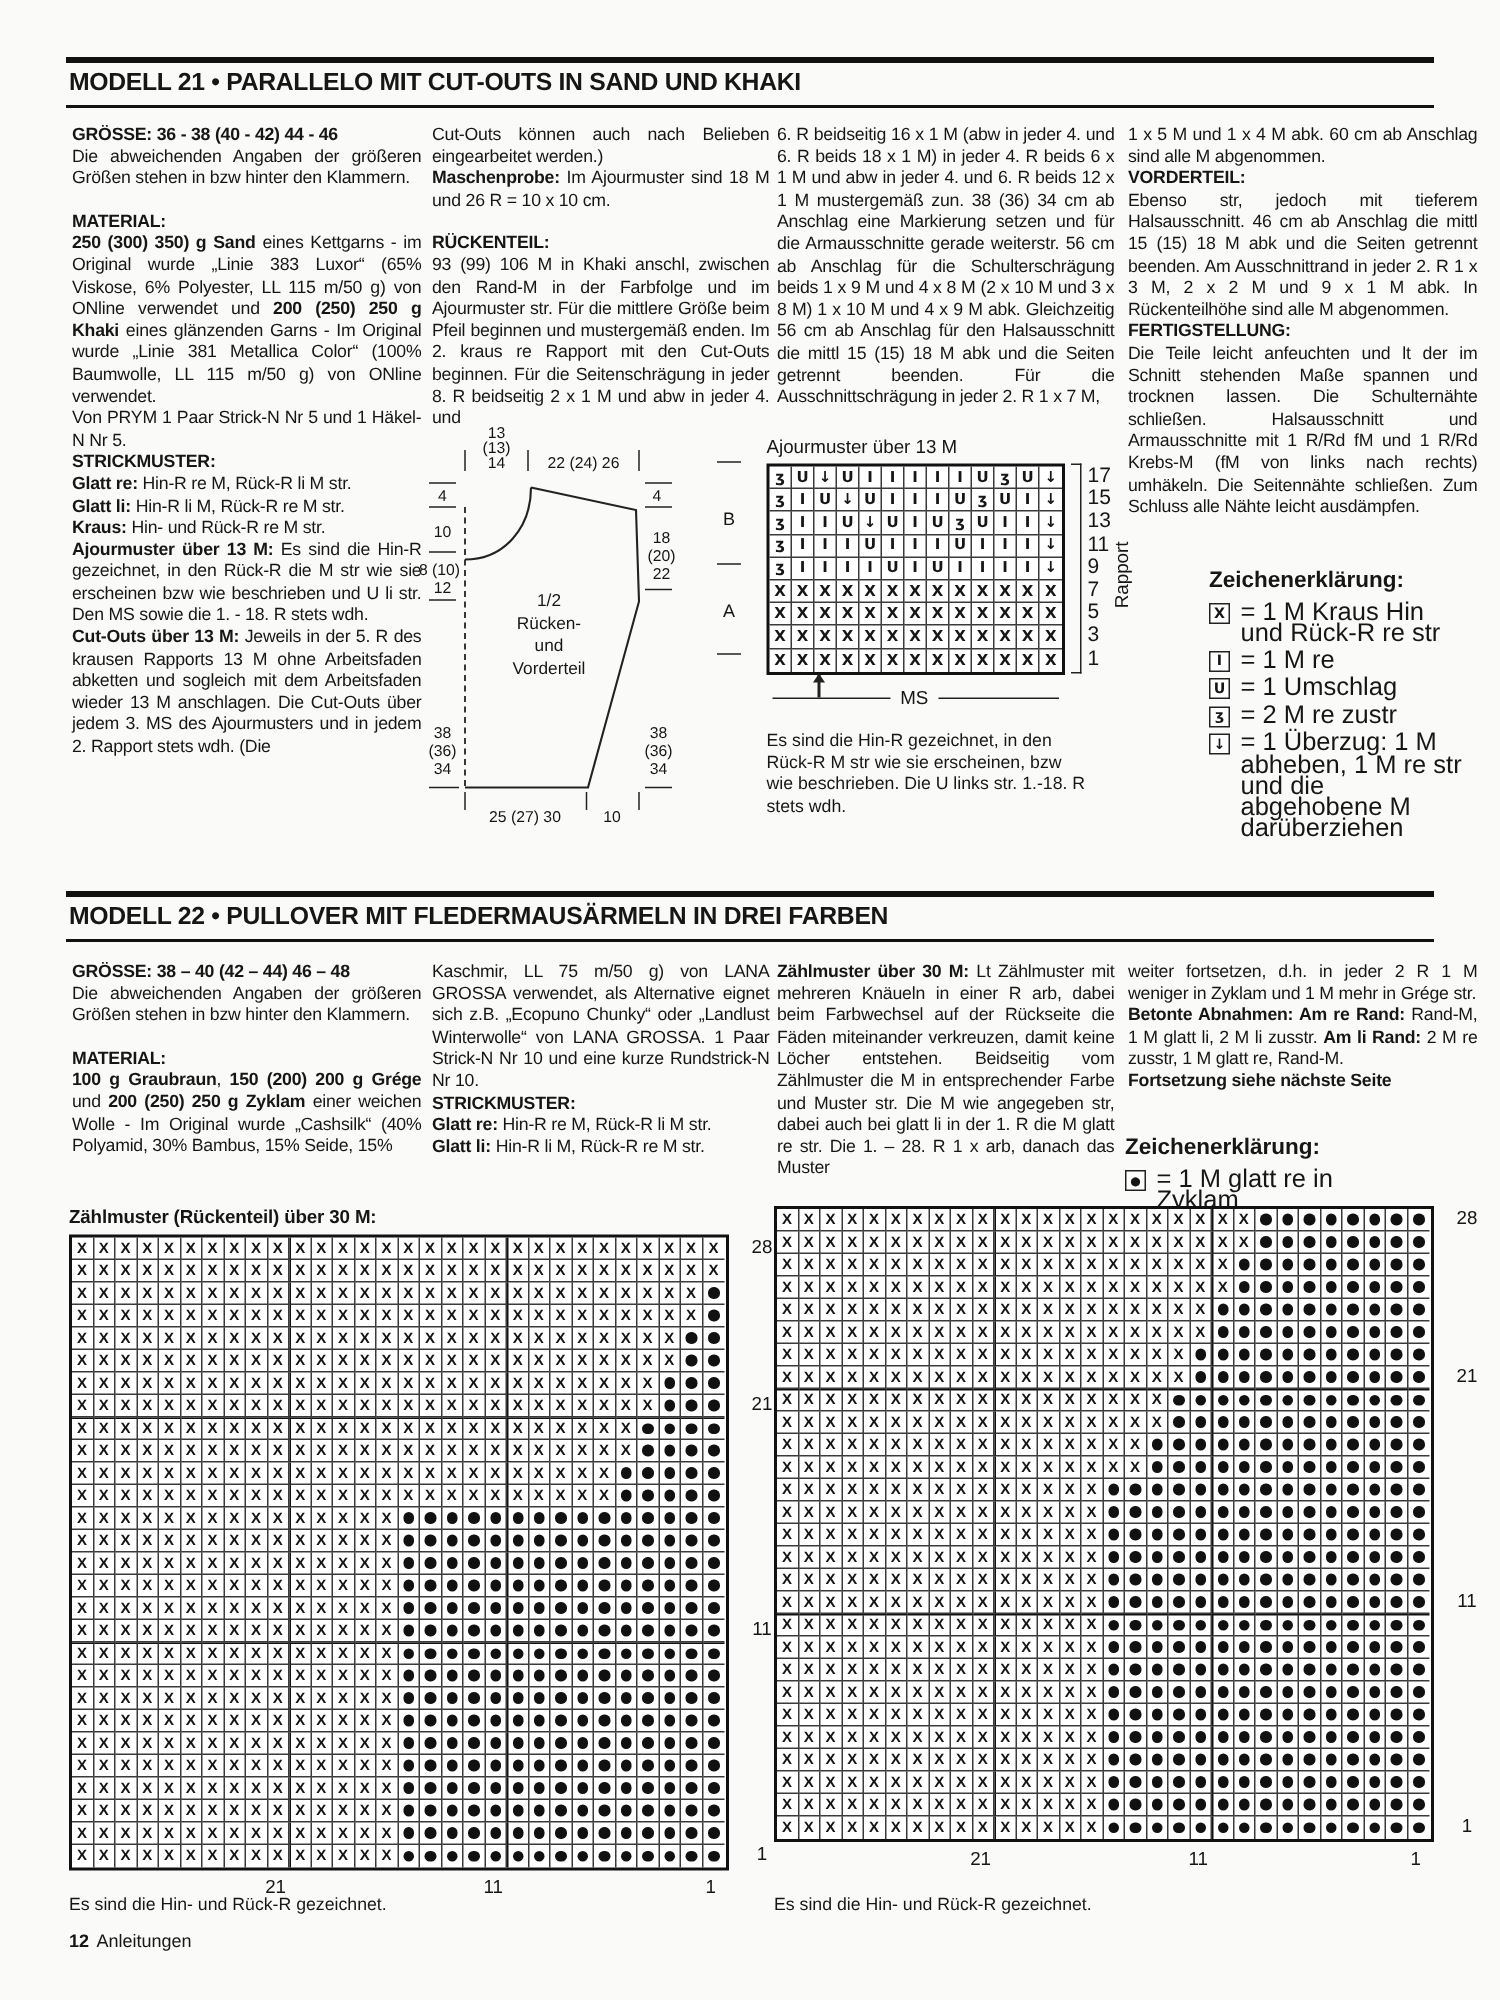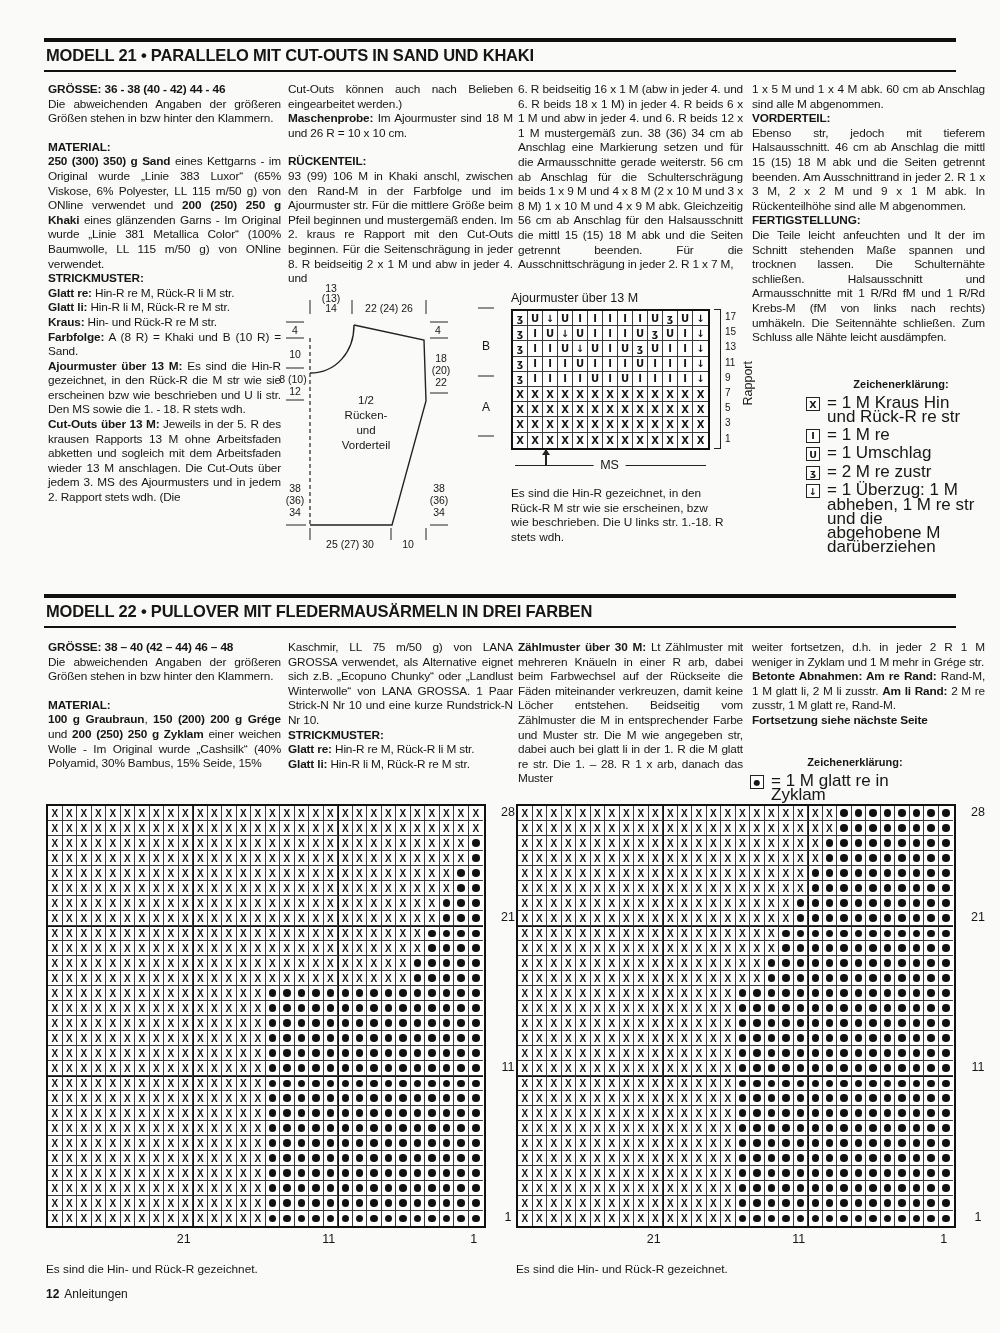--- a/index.html
+++ b/index.html
@@ -11,37 +11,37 @@
   .sec-head { border-top:4.5px solid #111; border-bottom:2.5px solid #111; padding:4px 2px 5px; }
   .sec-title { font-size:16.5px; font-weight:700; letter-spacing:-0.2px; }
 
   
   .colblock { font-size:11.8px; line-height:14.6px; letter-spacing:-0.15px; }
   .colblock p { text-align:justify; }
   .colblock p.gap { margin-top:14px; }
   b { font-weight:700; }
 
   
-  .legend-title { font-weight:700; font-size:11px; margin-bottom:6px;text-align:center; }
+  .legend-title { font-weight:700; font-size:15px; margin-bottom:6px; }
   .lrow { display:flex; gap:7px; margin-bottom:3.5px; align-items:flex-start; }
   .lbox { width:14px; height:14px; border:1.5px solid #222; display:flex; align-items:center; justify-content:center;
           font-size:9.5px; font-weight:700; flex:0 0 auto; margin-top:1px; background:#fff;
           font-family:"DejaVu Sans", sans-serif; }
   .ltext { font-size:17px; line-height:14.2px; width:150px; }
 
   
   .aj-title { font-weight:400; font-size:12.5px; margin-bottom:4px; }
   .aj-body { display:flex; align-items:flex-start; position:relative; }
   .aj-grid { display:grid; grid-template-columns:repeat(13,15px); grid-auto-rows:15.2px; border:2px solid #111; background:#fff; }
   .aj-cell { border-right:1px solid #3a3a3a; border-bottom:1px solid #3a3a3a; display:flex; align-items:center; justify-content:center;
              font-size:10px; font-weight:700; font-family:"DejaVu Sans", sans-serif; }
   .aj-grid .aj-cell:nth-child(13n) { border-right:0; }
   .aj-grid .aj-cell:nth-last-child(-n+13) { border-bottom:0; }
   .aj-bracket { width:7px; height:140px; margin-left:4px; border-top:1.5px solid #222; border-bottom:1.5px solid #222; border-right:1.5px solid #222; }
-  .aj-nums { margin-left:4px; font-size:10px; line-height:15.2px; }
+  .aj-nums { margin-left:4px; font-size:14px; line-height:15.2px; }
   .aj-nums div { height:15.2px; }
   .aj-rapport { position:absolute; left:230px; top:52px; writing-mode:vertical-rl; transform:rotate(180deg); font-size:12.5px; }
   .aj-ms { position:relative; width:197px; height:18px; margin-top:7px; }
   .aj-ms-line { position:absolute; left:4px; right:2px; top:8px; height:1.5px; background:#222; }
   .aj-ms-label { position:absolute; left:50%; transform:translateX(-50%); top:1px; background:#fafaf8; padding:0 7px; font-size:12.5px; }
   .aj-ms-arrow { position:absolute; left:34px; top:-7px; width:1.5px; height:15px; background:#222; }
   .aj-ms-arrow:before { content:''; position:absolute; top:-5px; left:-3.5px; border:4px solid transparent; border-bottom:6px solid #222; }
   .aj-caption { font-size:11.8px; line-height:14.6px; }
 
   
@@ -69,25 +69,25 @@
 
 <header class="abs sec-head" style="left:44px; top:38px; width:912px;">
   <div class="sec-title">MODELL 21 • PARALLELO MIT CUT-OUTS IN SAND UND KHAKI</div>
 </header>
 
 <div class="abs colblock" style="left:48px;  top:82px; width:233px;">
     <p><b>GRÖSSE: 36 - 38 (40 - 42) 44 - 46</b></p>
     <p><span>Die abweichenden Angaben der größeren Größen stehen in bzw hinter den Klammern.</span></p>
     <p class="gap"><b>MATERIAL:</b></p>
     <p><b>250 (300) 350) g Sand</b><span> eines Kettgarns - im Original wurde „Linie 383 Luxor“ (65% Viskose, 6% Polyester, LL 115 m/50 g) von ONline verwendet und </span><b>200 (250) 250 g Khaki</b><span> eines glänzenden Garns - Im Original wurde „Linie 381 Metallica Color“ (100% Baumwolle, LL 115 m/50 g) von ONline verwendet.</span></p>
+    <p><span>Von PRYM 1 Paar Strick-N Nr 5 und 1 Häkel-N Nr 5.</span></p>
     <p><b>STRICKMUSTER:</b></p>
     <p><b>Glatt re:</b><span> Hin-R re M, Rück-R li M str.</span></p>
     <p><b>Glatt li:</b><span> Hin-R li M, Rück-R re M str.</span></p>
     <p><b>Kraus:</b><span> Hin- und Rück-R re M str.</span></p>
-    <p><b>Farbfolge:</b><span> A (8 R) = Khaki und B (10 R) = Sand.</span></p>
     <p><b>Ajourmuster über 13 M:</b><span> Es sind die Hin-R gezeichnet, in den Rück-R die M str wie sie erscheinen bzw wie beschrieben und U li str. Den MS sowie die 1. - 18. R stets wdh.</span></p>
     <p><b>Cut-Outs über 13 M:</b><span> Jeweils in der 5. R des krausen Rapports 13 M ohne Arbeitsfaden abketten und sogleich mit dem Arbeitsfaden wieder 13 M anschlagen. Die Cut-Outs über jedem 3. MS des Ajourmusters und in jedem 2. Rapport stets wdh. (Die</span></p>
   </div>
 <div class="abs colblock" style="left:288px; top:82px; width:225px;">
     <p><span>Cut-Outs können auch nach Belieben eingearbeitet werden.)</span></p>
     <p><b>Maschenprobe:</b><span> Im Ajourmuster sind 18 M und 26 R = 10 x 10 cm.</span></p>
     <p class="gap"><b>RÜCKENTEIL:</b></p>
     <p><span>93 (99) 106 M in Khaki anschl, zwischen den Rand-M in der Farbfolge und im Ajourmuster str. Für die mittlere Größe beim Pfeil beginnen und mustergemäß enden. Im 2. kraus re Rapport mit den Cut-Outs beginnen. Für die Seitenschrägung in jeder 8. R beidseitig 2 x 1 M und abw in jeder 4. und</span></p>
   </div>
 <div class="abs colblock" style="left:518px; top:82px; width:225px;">
@@ -360,20 +360,21 @@
         <span class="ltext">= 1 M glatt re in Zyklam</span>
       </div>
       <div class="lrow">
         <span class="lbox">X</span>
         <span class="ltext">= 1 M glatt li in Geige</span>
       </div>
     </div>
 </div>
 
 <div class="abs" style="left:46px; top:804px; width:480px;">
+  <div class="bc-title">Zählmuster (Rückenteil) über 30 M:</div>
   <div class="bc-rel">
     <div class="bc-grid">
         <div class="bc-cell">X</div>
         <div class="bc-cell">X</div>
         <div class="bc-cell">X</div>
         <div class="bc-cell">X</div>
         <div class="bc-cell">X</div>
         <div class="bc-cell">X</div>
         <div class="bc-cell">X</div>
         <div class="bc-cell">X</div>

